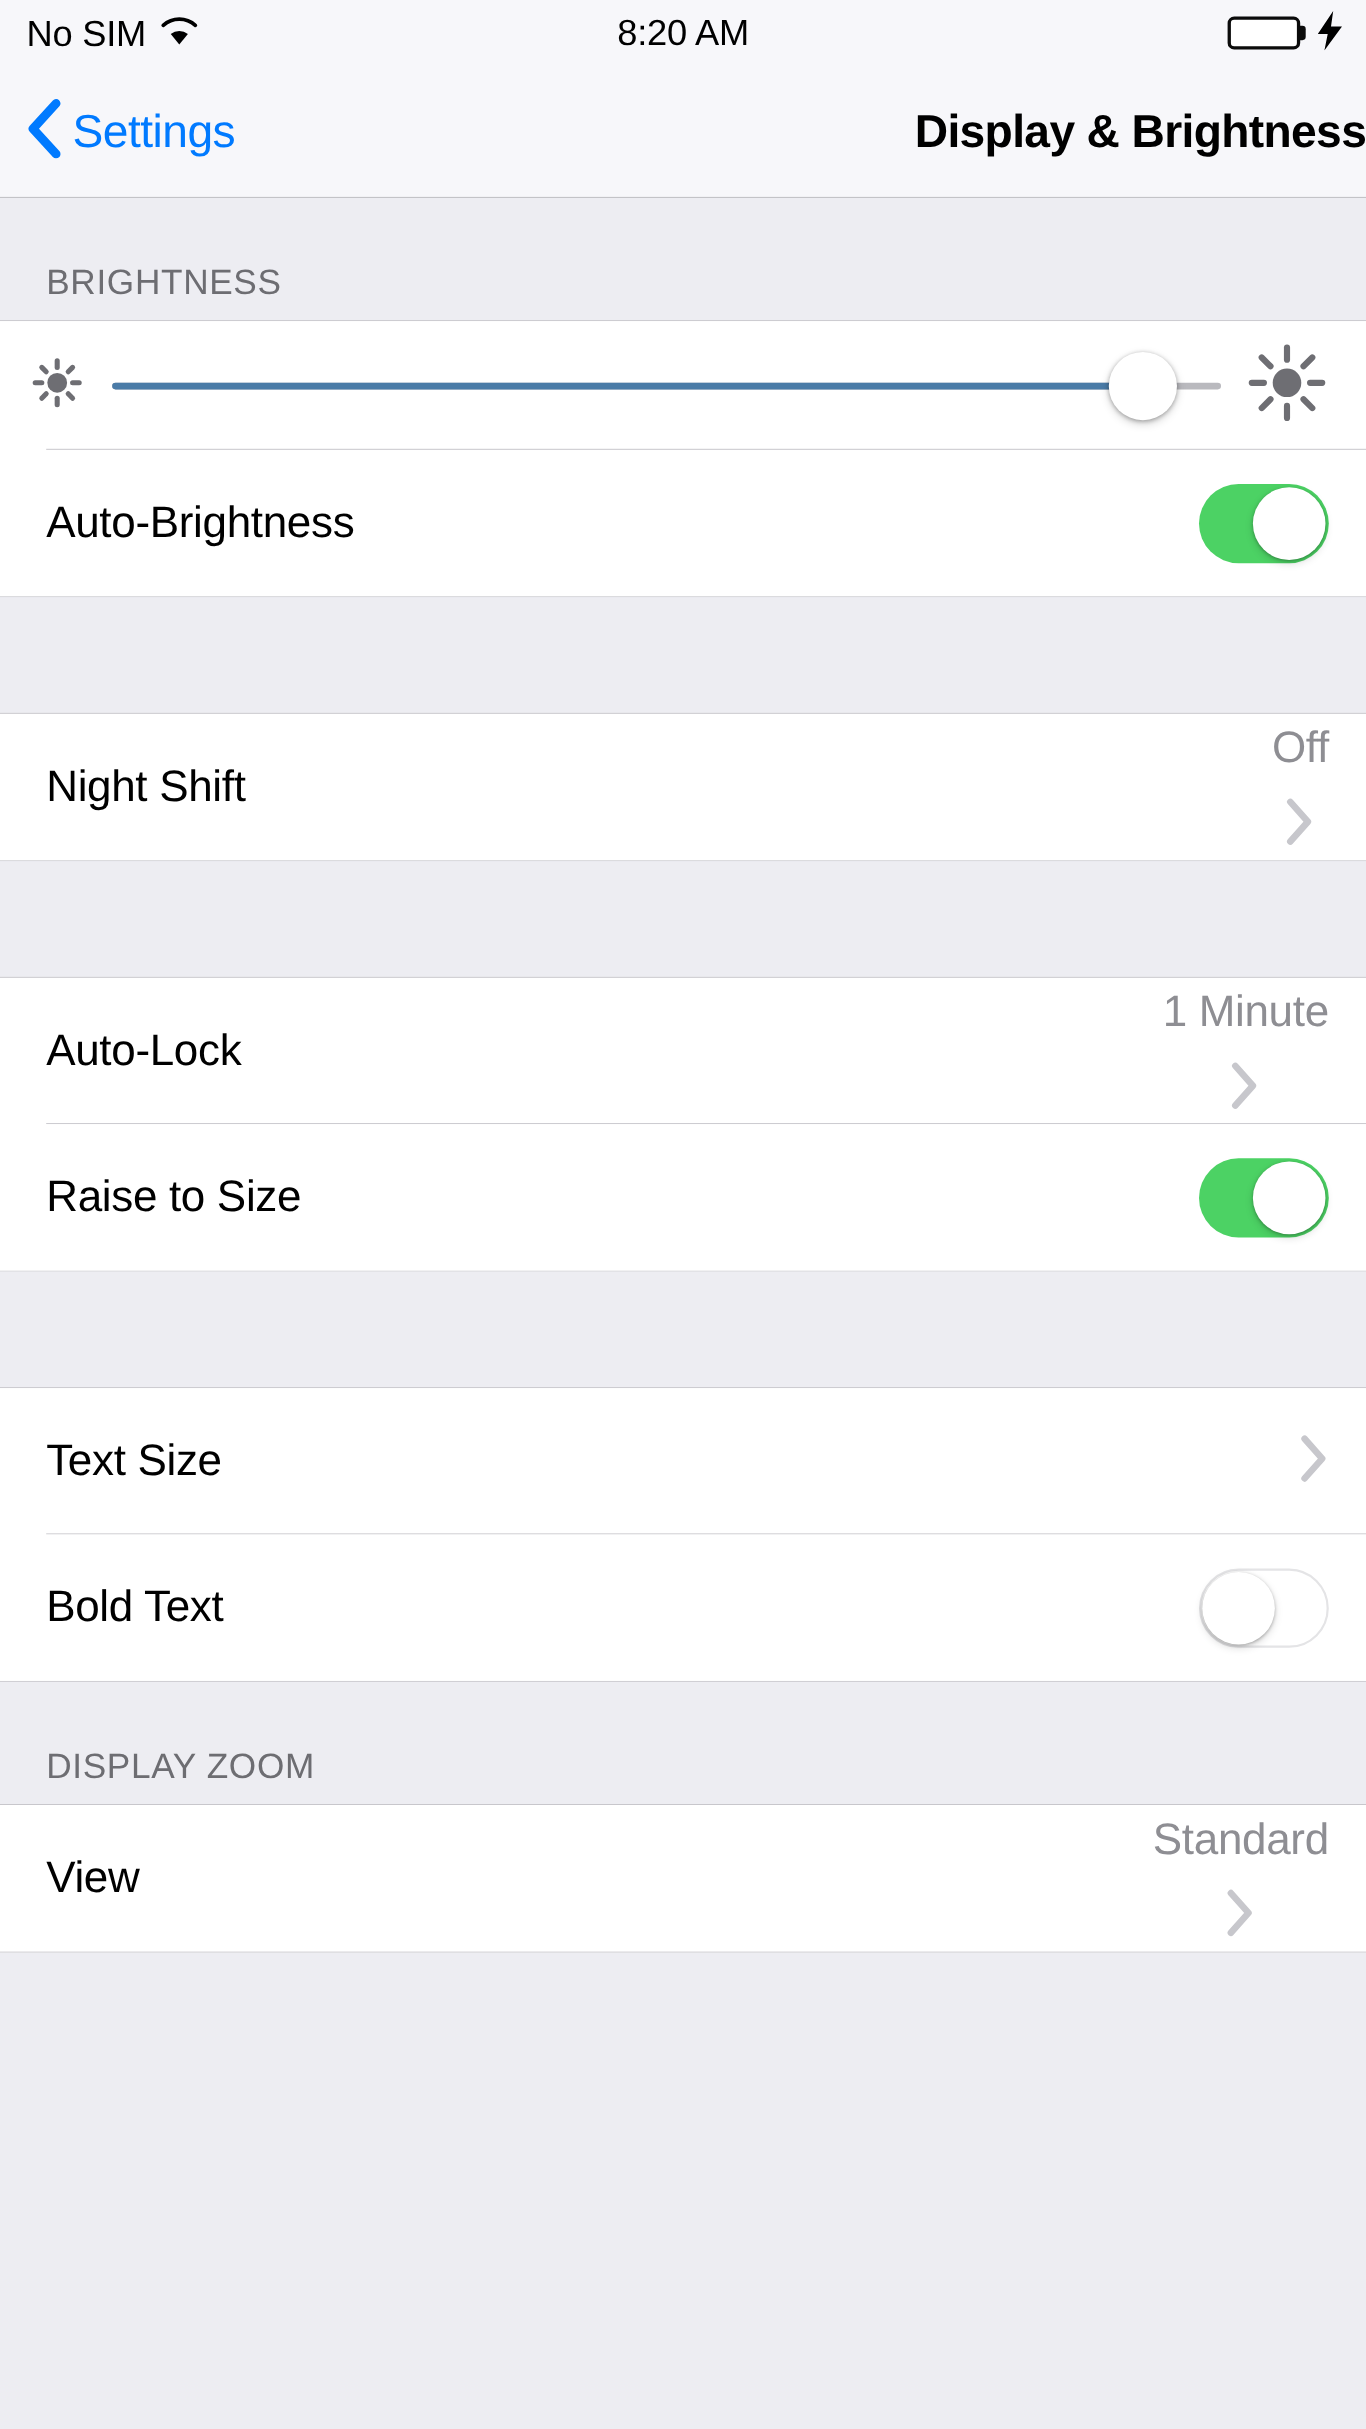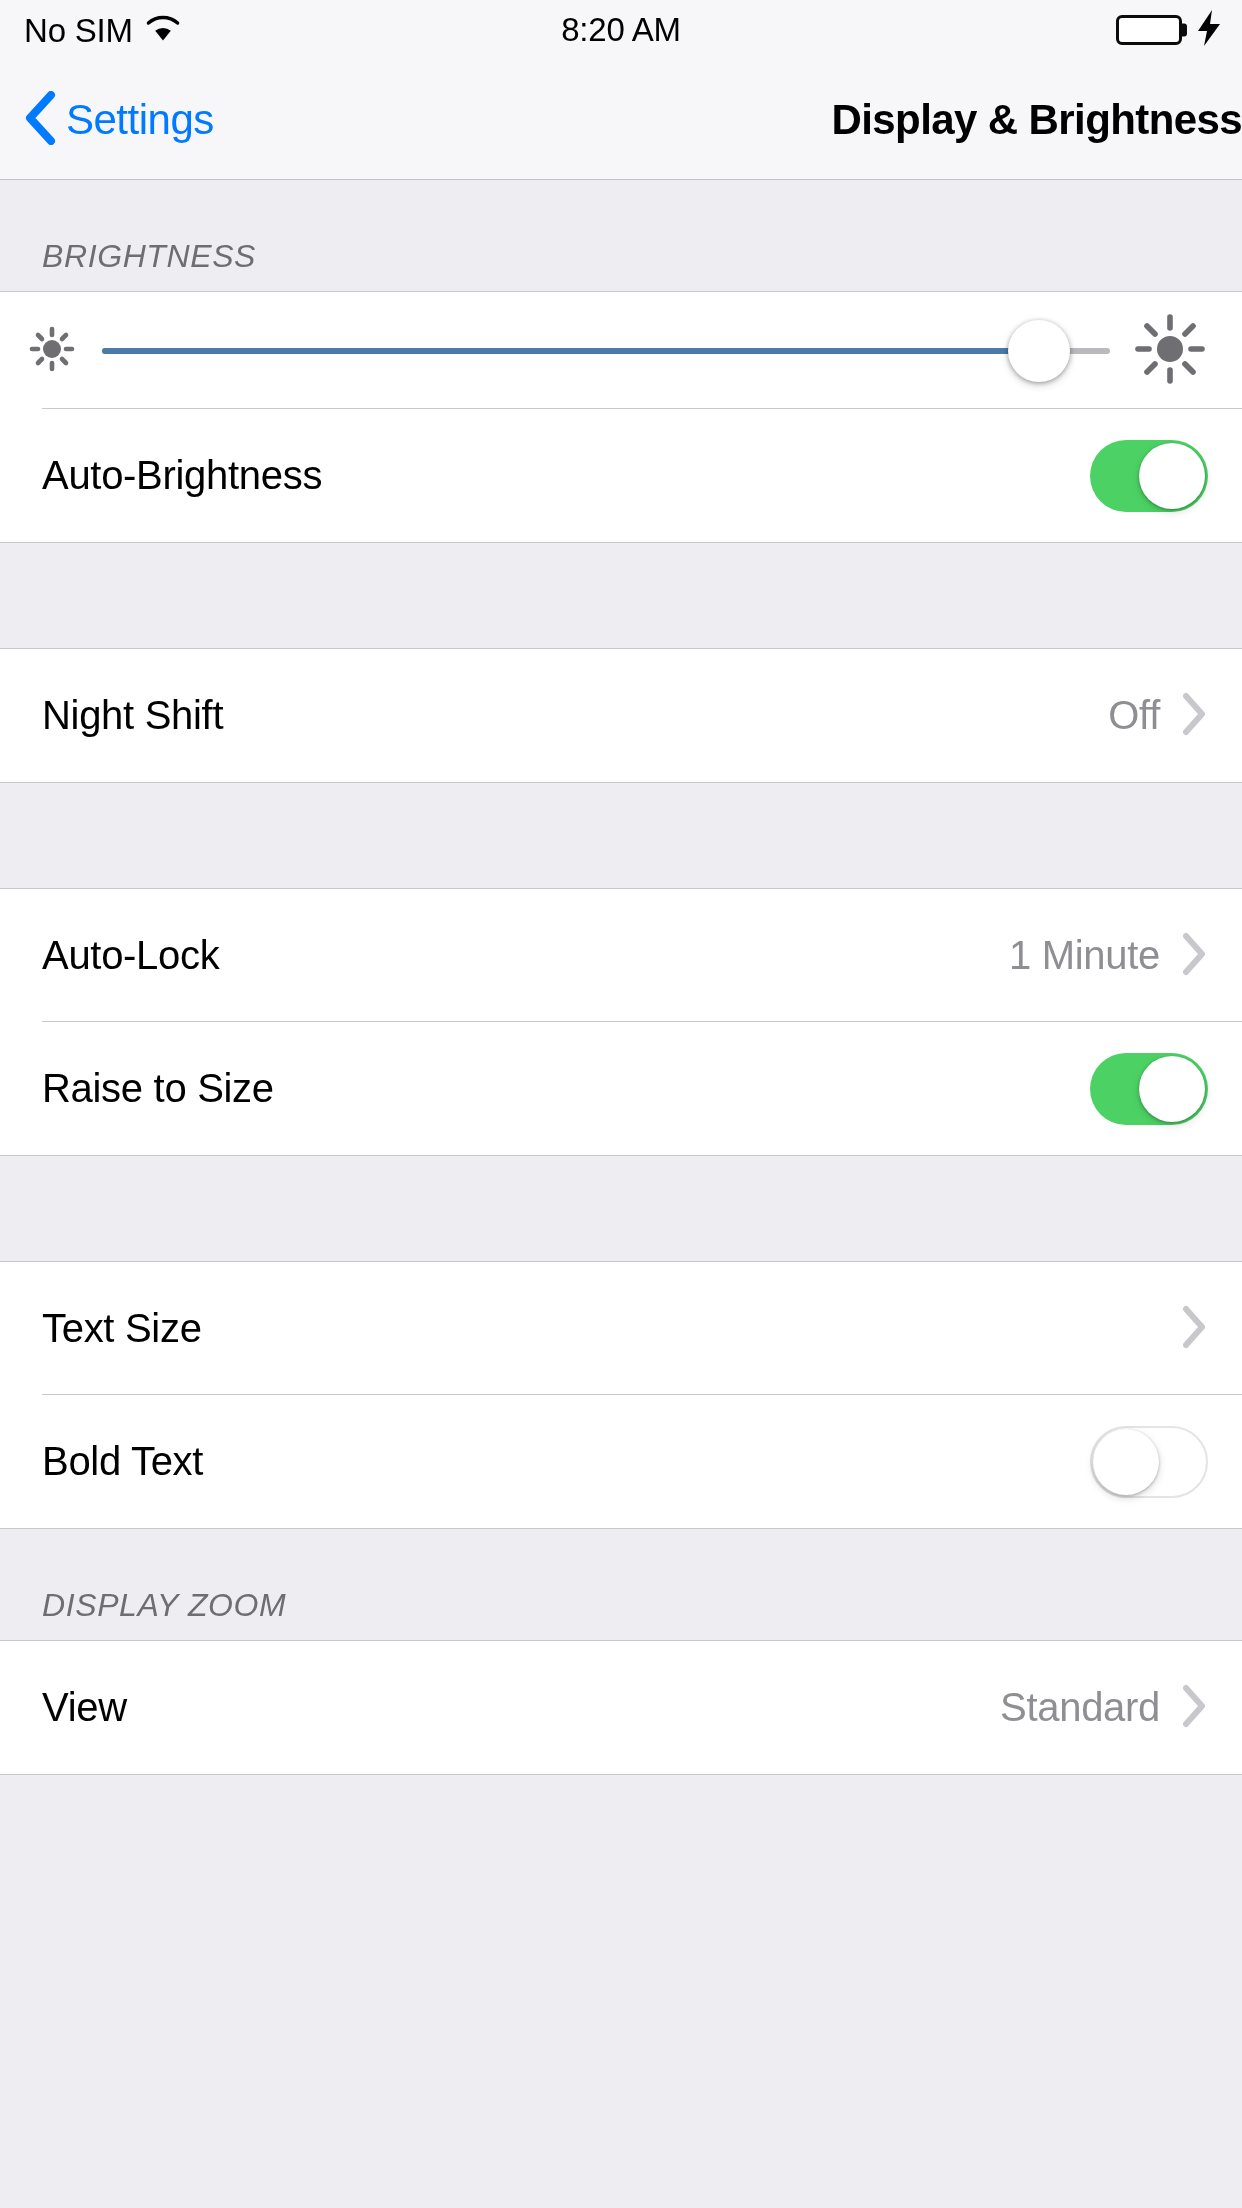--- a/index.html
+++ b/index.html
@@ -135,21 +135,21 @@
   .gap { background: #EDEDF2; }
   .gap-105 { height: 105px; }
 
   .section-header {
     font-size: 32px;
     color: #6D6D72;
     letter-spacing: 0.6px;
     padding: 0 0 16px 42px;
     background: #EDEDF2;
   }
-  .section-header.top-pad { padding-top: 58px; font-style: italic; }
+  .section-header.top-pad { padding-top: 58px; }
 
   .group {
     background: #FFFFFF;
     border-top: 1px solid #C8C7CC;
     border-bottom: 1px solid #C8C7CC;
   }
   .row {
     height: 133px;
     display: flex;
     align-items: center;
@@ -171,20 +171,21 @@
   .row-label {
     font-size: 40px;
     color: #000;
     letter-spacing: -0.3px;
     flex: 1 1 auto;
   }
   .row-right {
     display: flex;
     align-items: center;
     gap: 22px;
+    flex-direction: column;
   }
   .row-value {
     font-size: 40px;
     color: #8E8E93;
     letter-spacing: -0.3px;
   }
   .chevron { display: block; }
 
   
   .slider-row {

